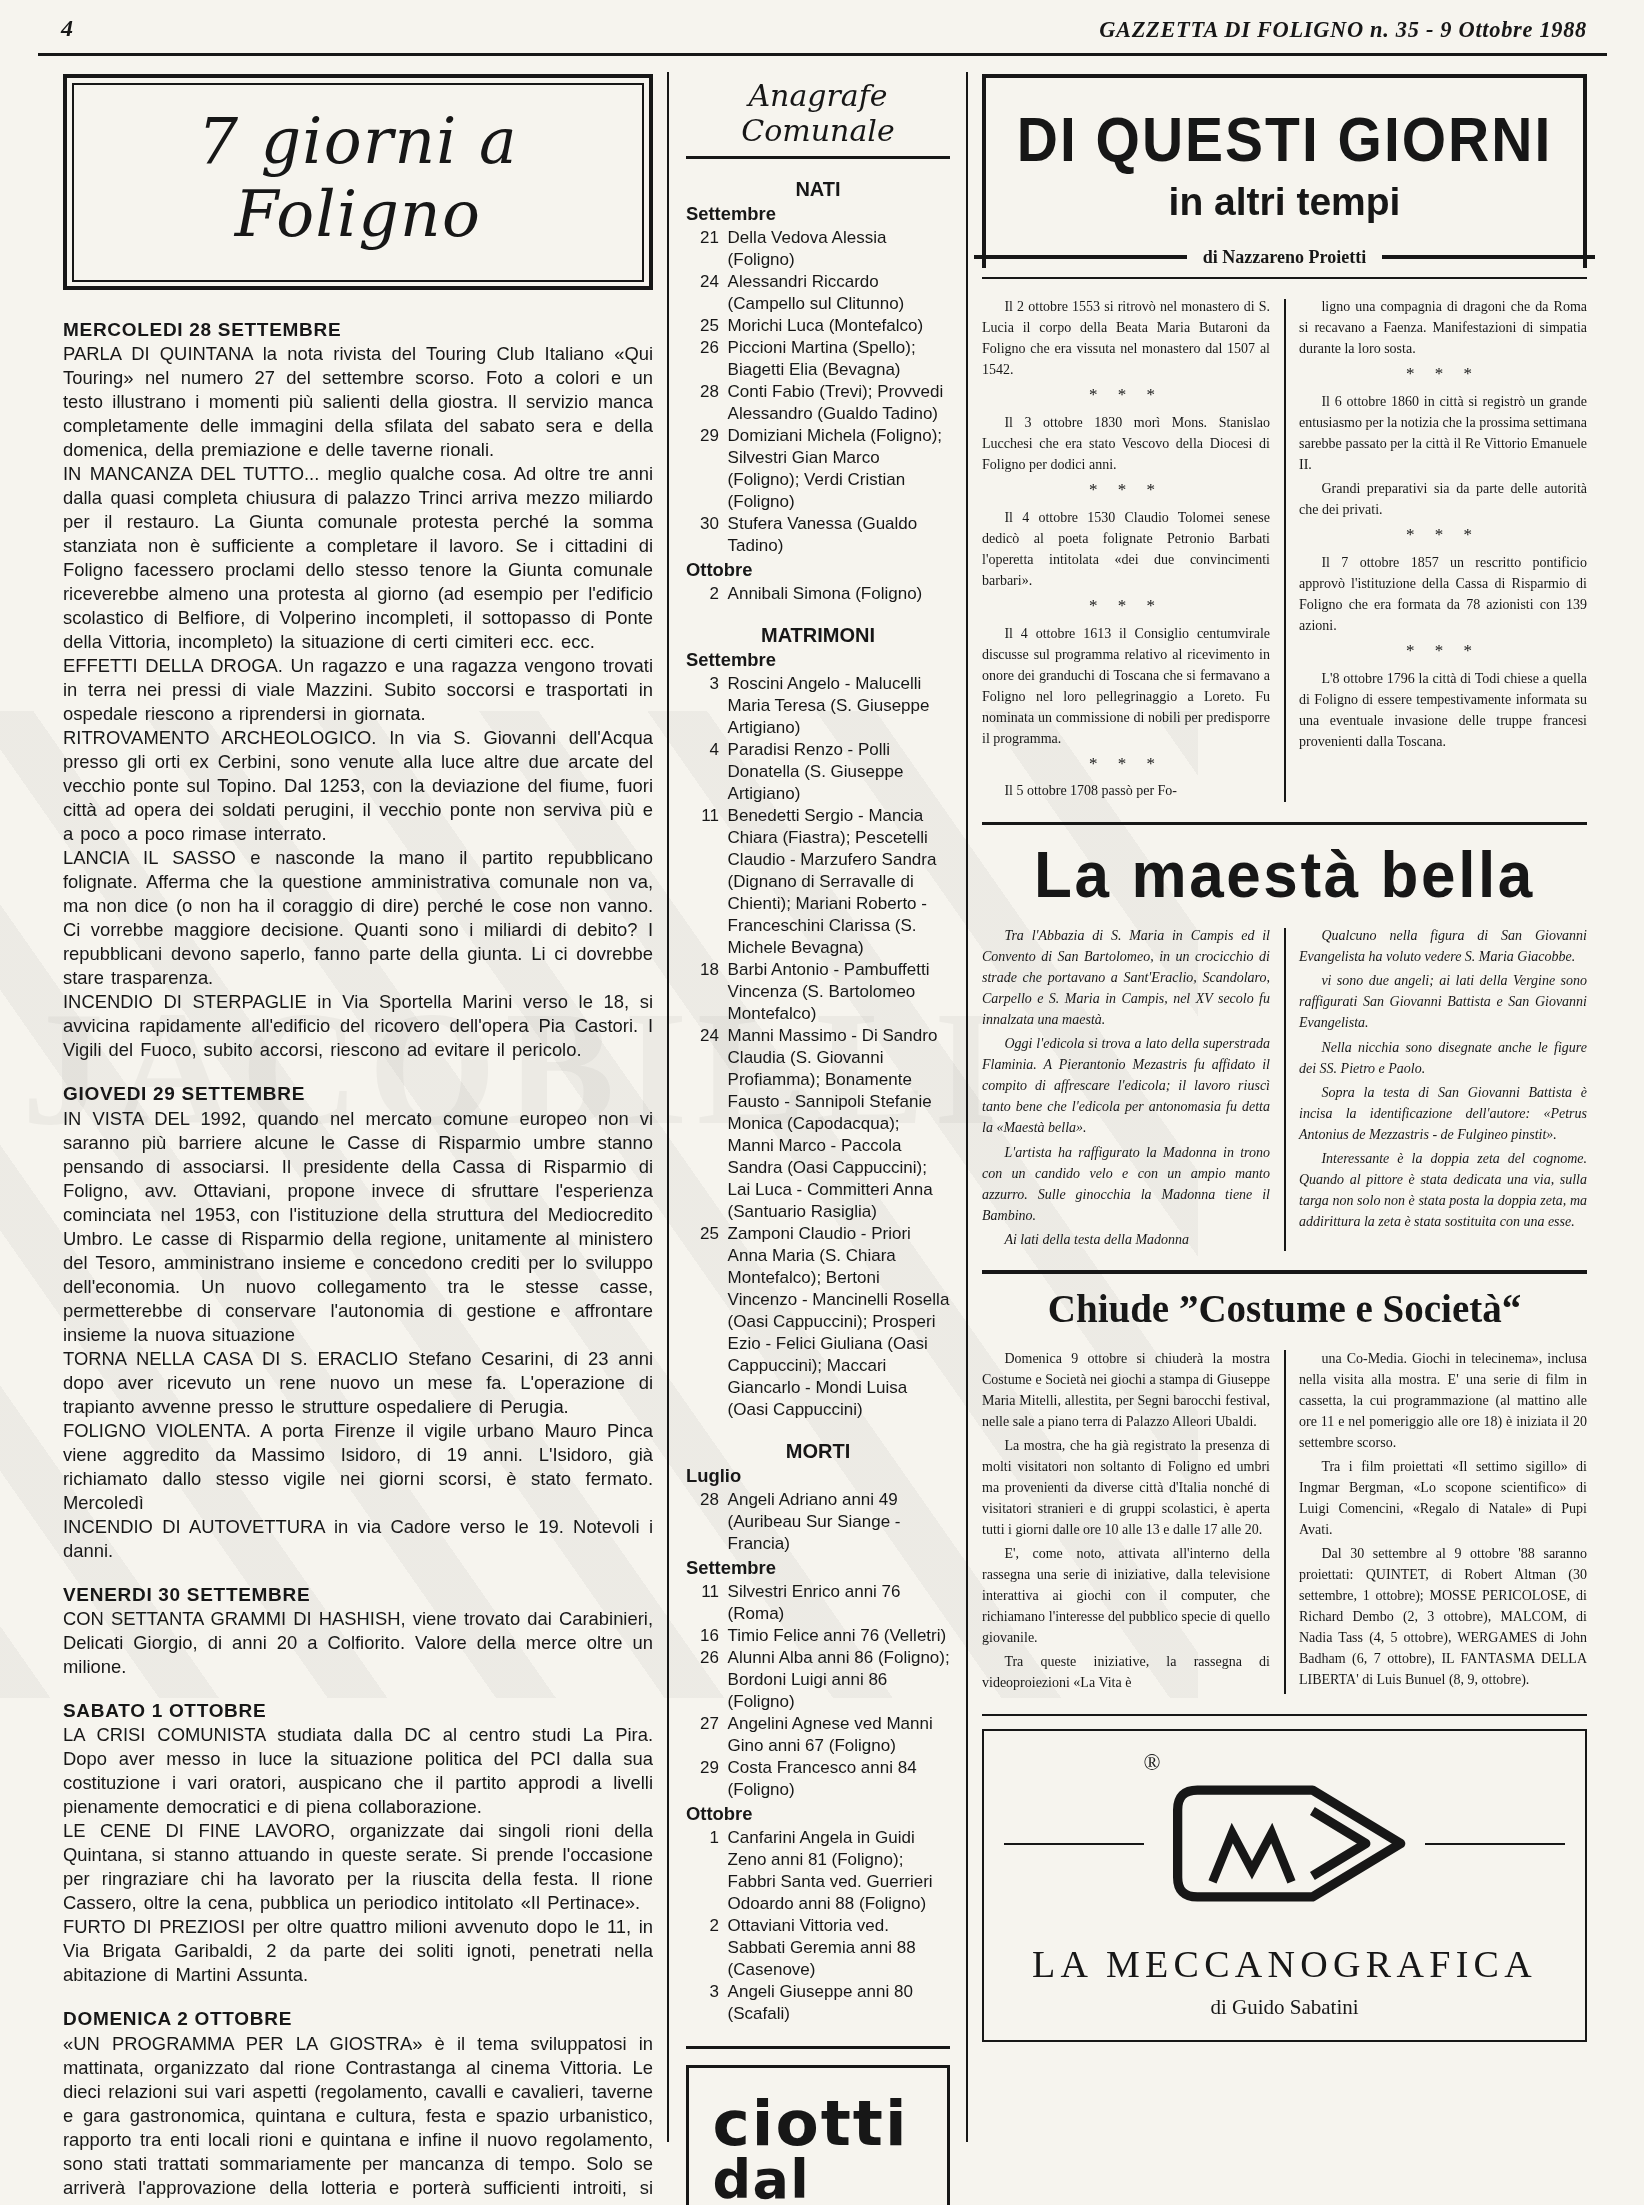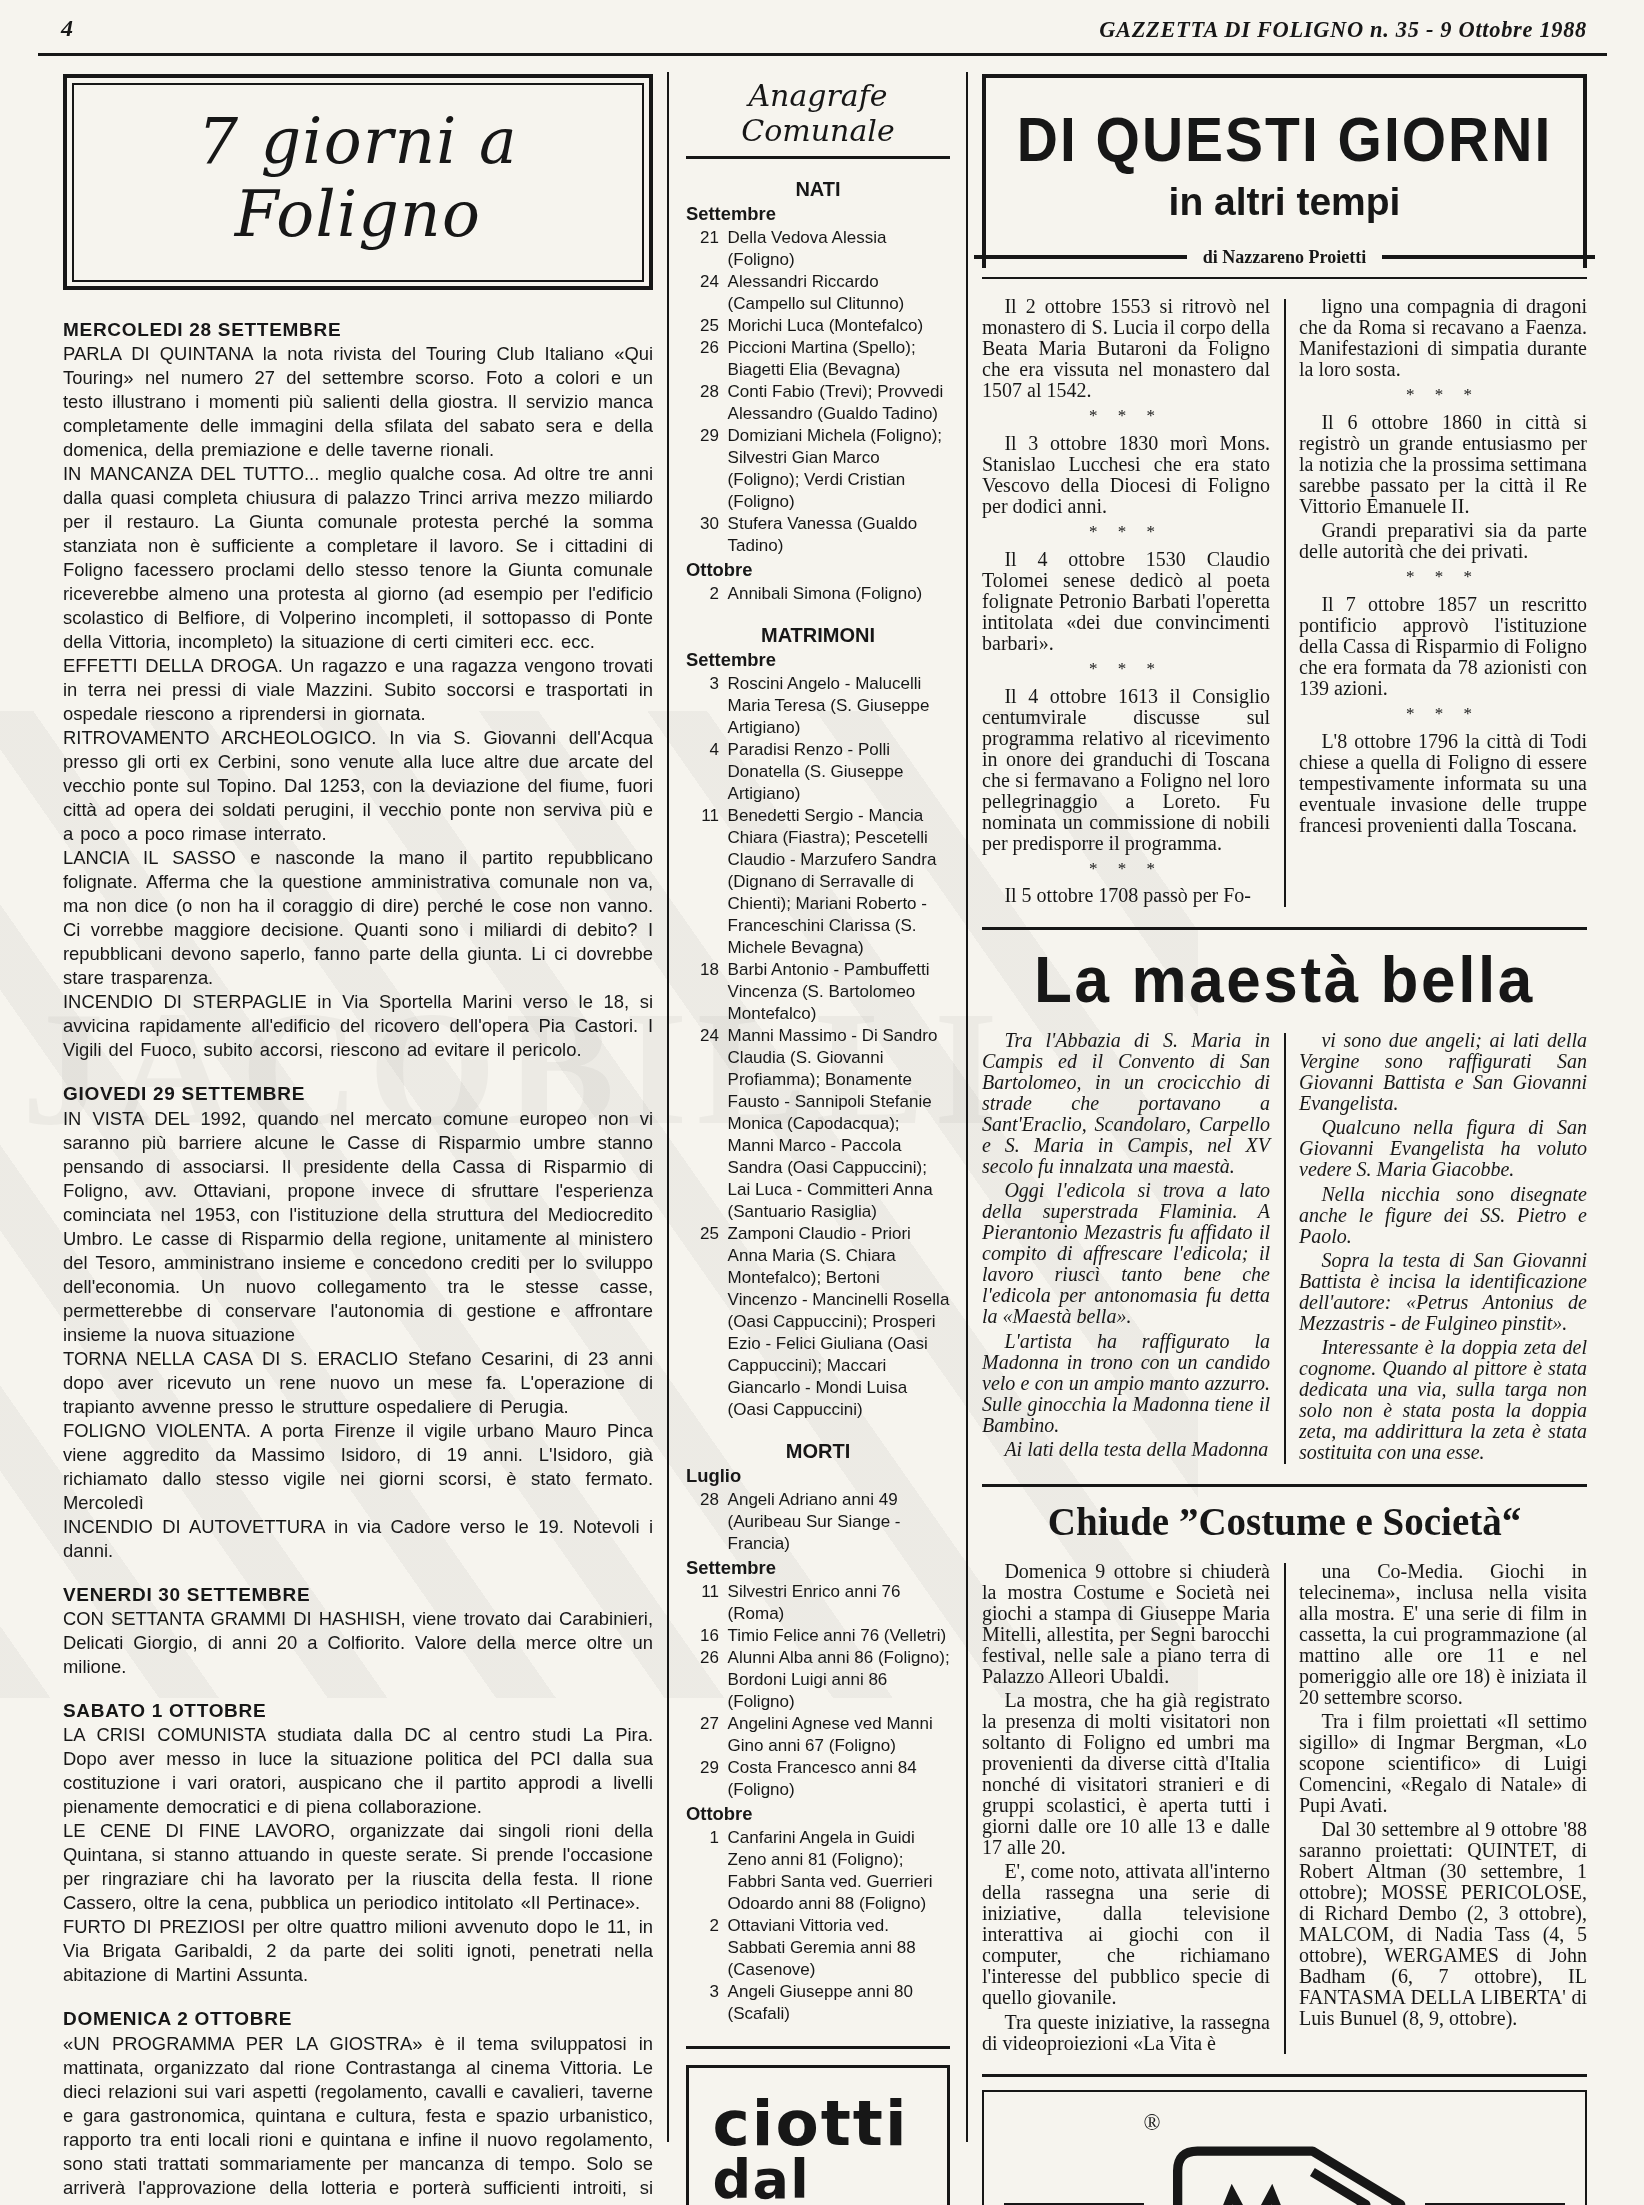--- a/index.html
+++ b/index.html
@@ -50,21 +50,21 @@
   .dqg-title{font-weight:bold;font-size:57px;line-height:1.05;text-align:center;letter-spacing:2px;
       transform:scaleY(1.12);transform-origin:top;}
   .dqg-sub{font-weight:bold;font-size:39px;text-align:center;margin-top:14.5px;}
   .byline{display:flex;align-items:center;margin:22.4px -16px 0;}
   .byline .bl{flex:1;height:4px;background:#171717;}
   .byline-text{padding:0 16px;font-family:"Liberation Serif",serif;font-weight:bold;font-size:18px;white-space:nowrap;}
   .dqg-underrule{height:2px;background:#171717;margin-top:9.2px;}
   .twocol{position:relative;display:flex;gap:29px;margin-top:17px;}
   .twocol .divider{position:absolute;left:50%;top:2.6px;bottom:2.6px;width:2px;background:#171717;transform:translateX(-50%);}
   .tcol{width:calc(50% - 14.5px);}
-  .serif-p{font-family:"Liberation Serif",serif;font-size:20px;line-height:21px;margin:0;
+  .serif-p{font-family:"Liberation Serif",serif;font-size:14px;line-height:21px;margin:0;
       text-align:justify;text-indent:22.4px;}
   .it .serif-p{font-style:italic;}
   .blk{margin-bottom:3.3px;}
   .stars{font-family:"Liberation Serif",serif;text-align:center;font-size:17px;letter-spacing:8px;margin:5.3px 0 6.6px;}
   .stars:empty{display:none;}
   .sec-rule{height:3.3px;background:#171717;margin:17px 0 12px;}
   .maesta-title{font-weight:bold;font-size:62px;letter-spacing:2.6px;text-align:center;margin:4px 0 16px;
       transform:scaleY(1.05);transform-origin:top;}
   .costume-title{font-family:"Liberation Serif",serif;font-weight:bold;font-size:39px;text-align:center;margin:6.6px 0 14.5px;}
   .thin-rule{height:2.6px;background:#171717;margin:17px 0 0;}
@@ -393,25 +393,25 @@
 
           </div>
           <div class="blk">
             <p class="serif-p">Ai lati della testa della Madonna</p>
 
           </div>
         </div>
       <div class="tcol">
 
       <div class="blk">
+            <p class="serif-p">Qualcuno nella figura di San Giovanni Evangelista ha voluto vedere S. Maria Giacobbe.</p>
+
+          </div>
+          <div class="blk">
             <p class="serif-p">vi sono due angeli; ai lati della Vergine sono raffigurati San Giovanni Battista e San Giovanni Evangelista.</p>
-
-          </div>
-          <div class="blk">
-            <p class="serif-p">Qualcuno nella figura di San Giovanni Evangelista ha voluto vedere S. Maria Giacobbe.</p>
 
           </div>
           <div class="blk">
             <p class="serif-p">Nella nicchia sono disegnate anche le figure dei SS. Pietro e Paolo.</p>
 
           </div>
           <div class="blk">
             <p class="serif-p">Sopra la testa di San Giovanni Battista è incisa la identificazione dell'autore: «Petrus Antonius de Mezzastris - de Fulgineo pinstit».</p>
 
           </div>

